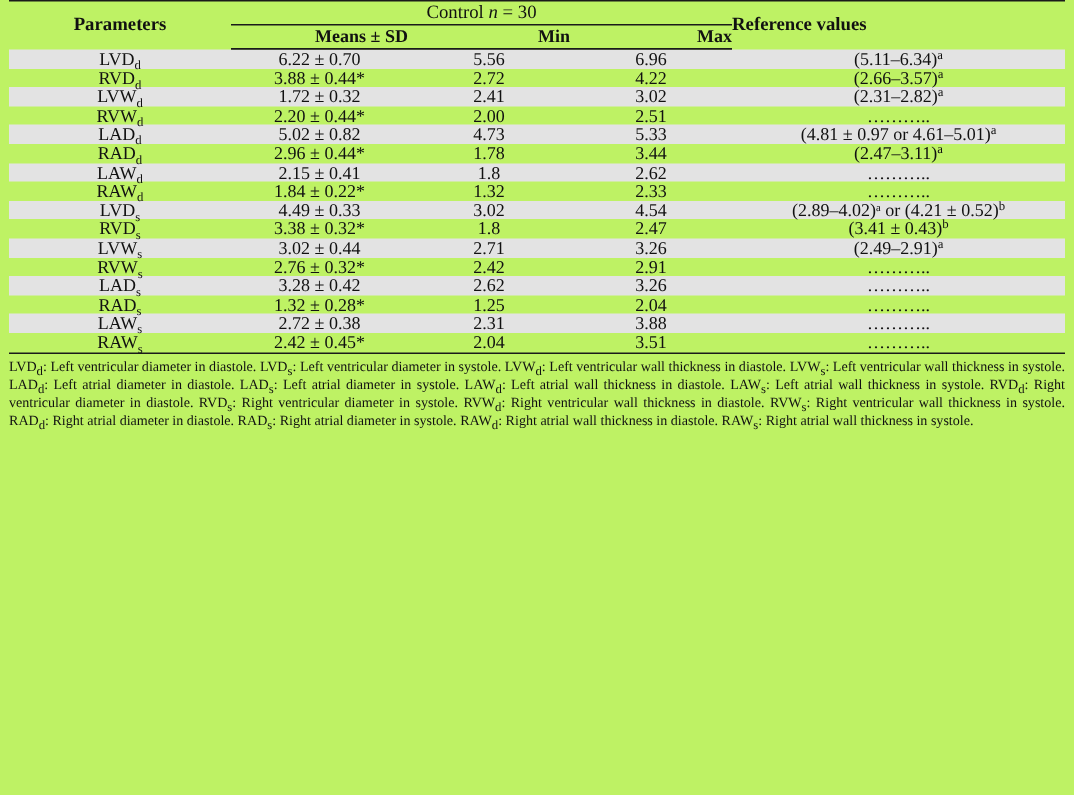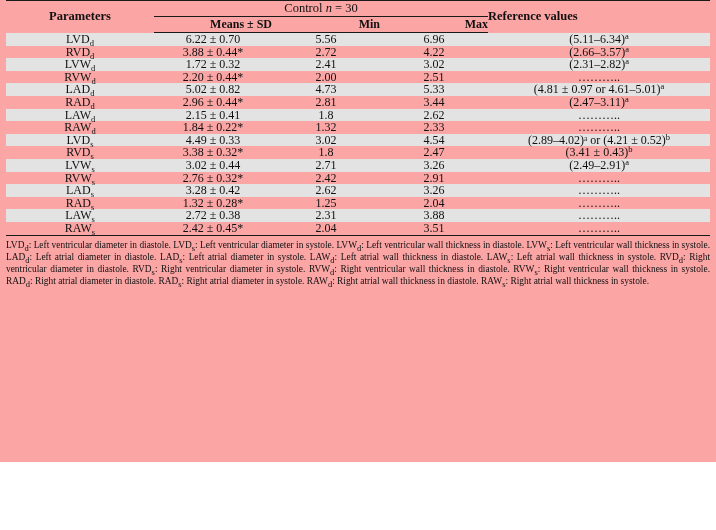--- a/index.html
+++ b/index.html
@@ -9,23 +9,23 @@
   body {
     width: 716px;
     height: 530px;
     background: #ffffff;
     font-family: "Liberation Serif", serif;
     color: #111111;
     overflow: hidden;
   }
   .page {
     width: 716px;
-    height: 462px;
+    height: 530px;
     position: relative;
-    background: #fca5a5;
+    background: #bef264;
     box-sizing: border-box;
     padding: 0 6px;
   }
   table.tbl {
     width: 704px;
     border-collapse: collapse;
     font-size: 11.5px;
     table-layout: fixed;
   }
   table.tbl td, table.tbl th {
@@ -171,21 +171,21 @@
         <tr class="data-row shade">
           <td class="param">LAD<sub>d</sub></td>
           <td>5.02 ± 0.82</td>
           <td>4.73</td>
           <td>5.33</td>
           <td>(4.81 ± 0.97 or 4.61–5.01)<sup>a</sup></td>
         </tr>
         <tr class="data-row">
           <td class="param">RAD<sub>d</sub></td>
           <td>2.96 ± 0.44*</td>
-          <td>2.81</td>
+          <td>1.78</td>
           <td>3.44</td>
           <td>(2.47–3.11)<sup>a</sup></td>
         </tr>
         <tr class="data-row shade">
           <td class="param">LAW<sub>d</sub></td>
           <td>2.15 ± 0.41</td>
           <td>1.8</td>
           <td>2.62</td>
           <td>………..</td>
         </tr>

